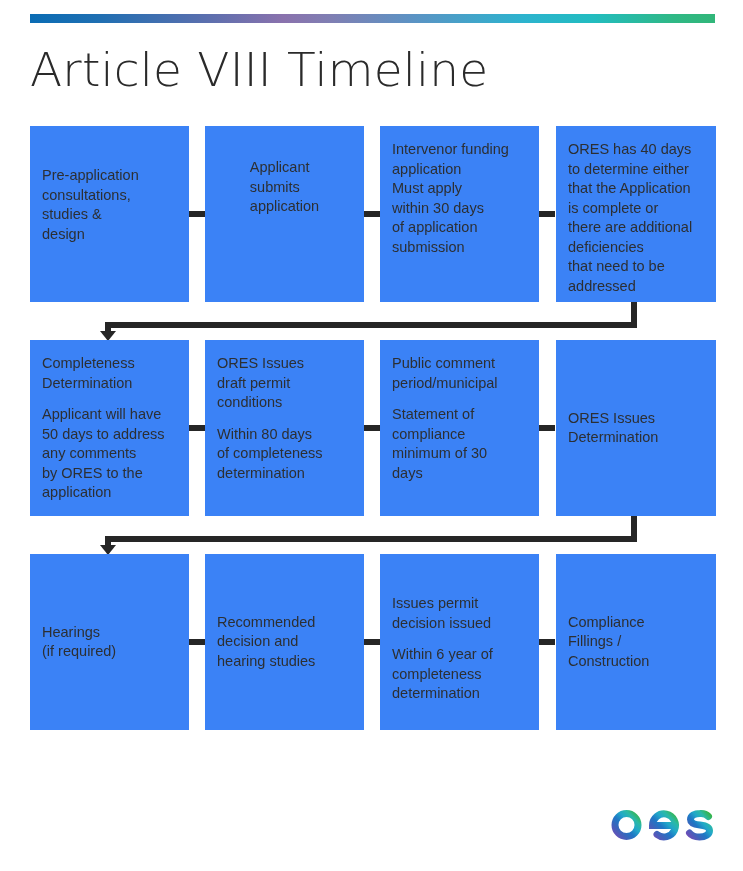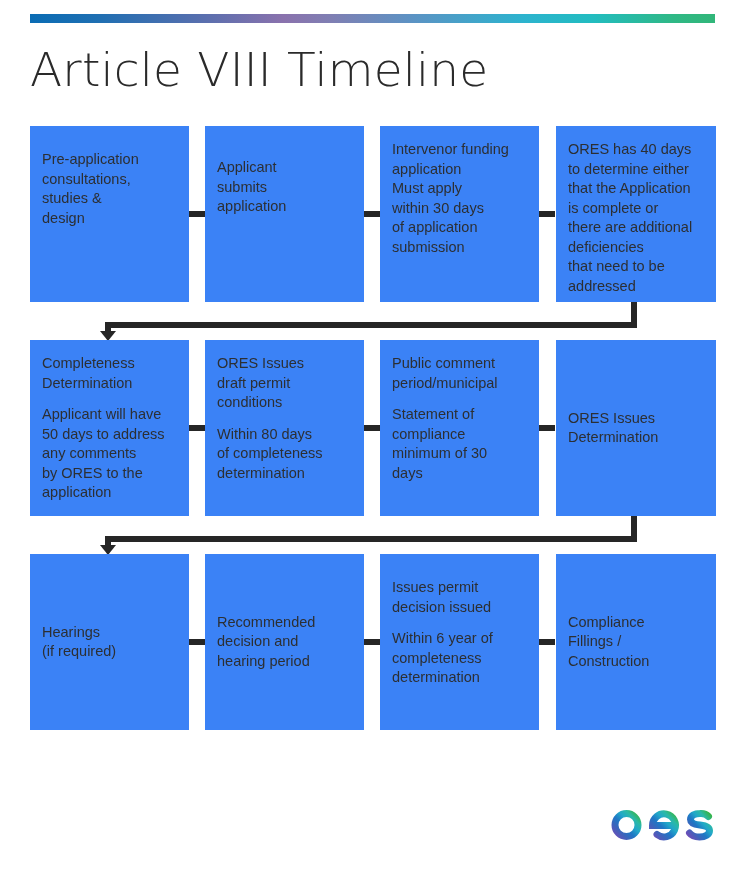--- a/index.html
+++ b/index.html
@@ -90,22 +90,22 @@
   .node.c3 { left: 526px; width: 160px; }
 
   .node-body {
     display: flex;
     flex-direction: column;
     justify-content: flex-start;
     width: 100%;
   }
   .node.align-top    .node-body { margin-top: 14px; }
   .node.align-mid    .node-body { margin: auto 0; }
-  .node.align-upper  .node-body { margin-top: 24px; }
-  .node.align-upper2 .node-body { margin-top: 32px; }
+  .node.align-upper  .node-body { margin-top: 40px; }
+  .node.align-upper2 .node-body { margin-top: 32px; align-items: center; }
 
   .para {
     color: #2c2f33;
     font-size: 14.5px;
     line-height: 19.5px;
     white-space: pre-line;
     font-family: "Liberation Sans", sans-serif;
   }
   .para + .para { margin-top: 12px; }
 
@@ -290,21 +290,21 @@
       <div class="node c0 align-mid">
         <div class="node-body">
           <div class="para">Hearings
 (if required)</div>
         </div>
       </div>
       <div class="node c1 align-mid">
         <div class="node-body">
           <div class="para">Recommended
 decision and
-hearing period</div>
+hearing studies</div>
         </div>
       </div>
       <div class="node c2 align-upper">
         <div class="node-body">
           <div class="para">Issues permit
 decision issued</div>
           <div class="para">Within 6 year of
 completeness
 determination</div>
         </div>

